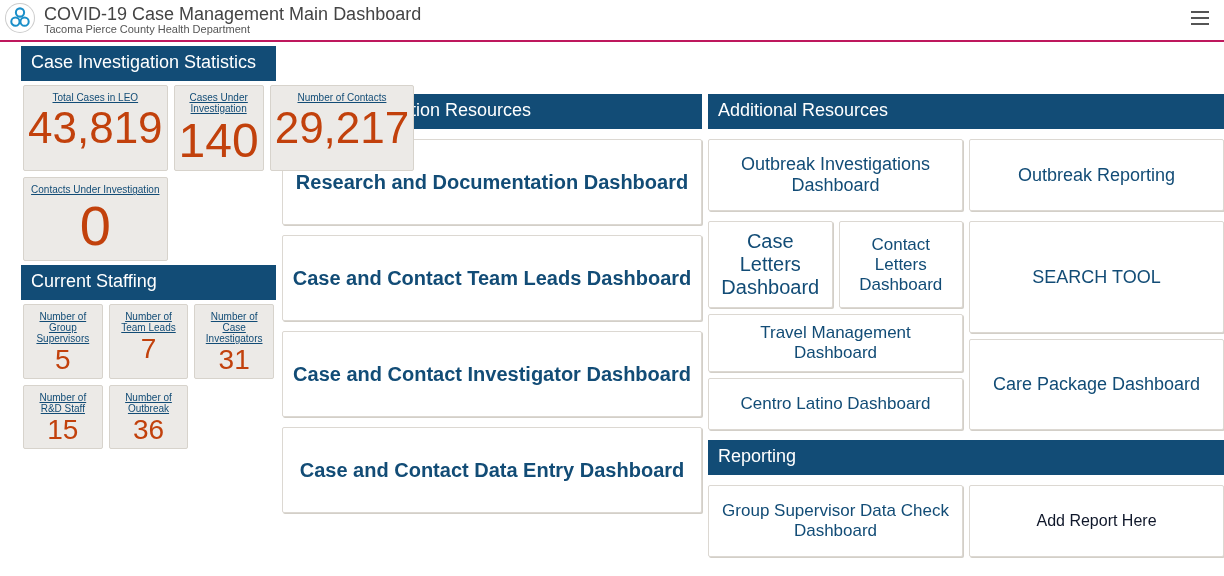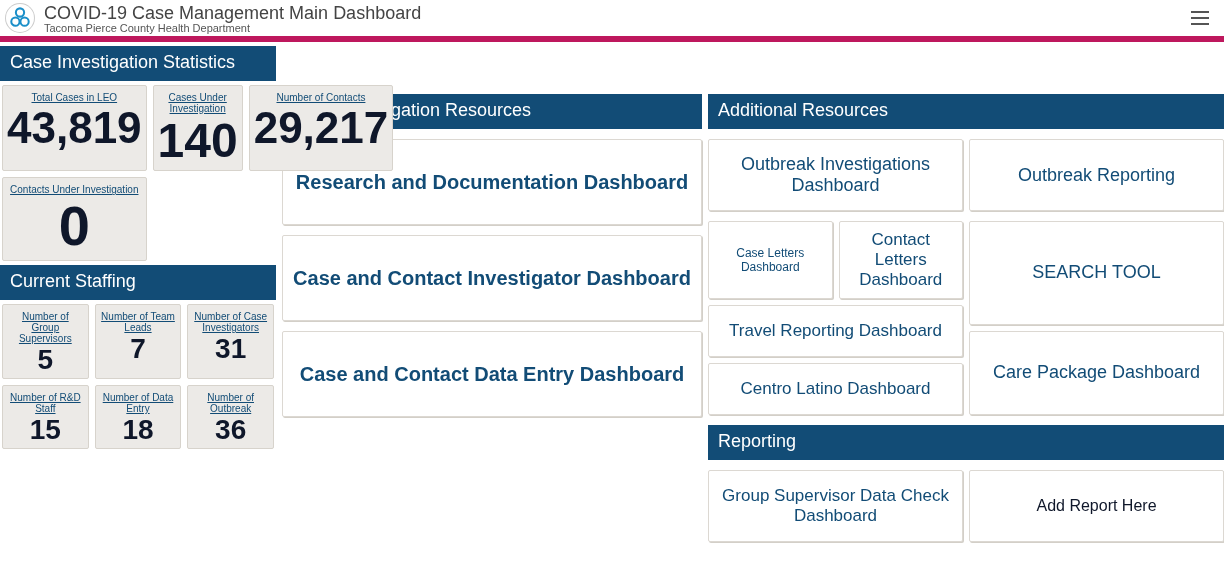--- a/index.html
+++ b/index.html
@@ -7,23 +7,23 @@
       font-family: "Segoe UI", Tahoma, Geneva, sans-serif;
       background: #ffffff;
       width: 1224px;
       height: 576px;
       overflow: hidden;
     }
 
     
     .topbar {
       display: flex;
-      align-items: center;
+      align-items: flex-start;
       padding: 4px 10px 4px 6px;
-      border-bottom: 6px solid #be185d;
+      border-bottom: 2px solid #be185d;
       height: 42px;
     }
     .topbar .logo {
       width: 28px; height: 28px;
       border-radius: 50%;
       background: #fff;
       box-shadow: 0 0 0 1px #ccc;
       display: flex;
       align-items: center;
       justify-content: center;
@@ -66,20 +66,21 @@
       font-size: 18px;
       font-weight: normal;
       padding: 6px 10px 8px 10px;
     }
 
     
     .left {
       display: flex;
       flex-direction: column;
       gap: 4px;
+      margin-left: 21px;
     }
 
     .stat-grid {
       display: grid;
       grid-template-columns: 1fr 1fr 1fr;
       gap: 6px;
       padding: 0 2px;
     }
     .stat-card {
       background: #eceae7;
@@ -91,22 +92,22 @@
     }
     .stat-card .stat-label {
       font-size: 10px;
       color: #124C76;
       text-decoration: underline;
       margin-bottom: 2px;
     }
     .stat-card .stat-value {
       font-size: 44px;
       line-height: 1.05;
-      color: #0f172a;
-      font-weight: 700;
+      color: #c2410c;
+      font-weight: 400;
     }
     .stat-card.small .stat-value {
       font-size: 28px;
       line-height: 1.0;
     }
 
     
     .mid, .right {
       display: flex;
       flex-direction: column;
@@ -218,52 +219,49 @@
       </div>
       <div class="stat-card small">
         <div class="stat-label">Number of Case Investigators</div>
         <div class="stat-value">31</div>
       </div>
       <div class="stat-card small">
         <div class="stat-label">Number of R&amp;D Staff</div>
         <div class="stat-value">15</div>
       </div>
       <div class="stat-card small">
-        <div class="stat-label">Number of Data Entry</div>
-        <div class="stat-value">18</div>
-      </div>
-      <div class="stat-card small">
         <div class="stat-label">Number of Outbreak</div>
         <div class="stat-value">36</div>
       </div>
     </div>
   </div>
 
   <div class="mid">
     <div class="section-header">Case Investigation Resources</div>
     <div class="tile">Research and Documentation Dashboard</div>
+    <div class="tile">Case and Contact Team Leads Dashboard</div>
     <div class="tile">Case and Contact Investigator Dashboard</div>
     <div class="tile">Case and Contact Data Entry Dashboard</div>
   </div>
 
   <div class="right">
     <div class="section-header">Additional Resources</div>
 
     <div class="row two">
       <div class="tile small">Outbreak Investigations Dashboard</div>
       <div class="tile small">Outbreak Reporting</div>
     </div>
 
     <div class="extras-wrap">
       <div class="extras-left">
         <div style="display:grid;grid-template-columns:1fr 1fr;gap:6px;">
-          <div class="tile small" style="min-height:78px;font-size:12px">Case Letters Dashboard</div>
+          <div class="tile small" style="min-height:78px;font-size:20px">Case Letters Dashboard</div>
           <div class="tile small" style="min-height:78px;font-size:17px">Contact Letters Dashboard</div>
         </div>
-        <div class="tile small short" style="font-size:17px">Travel Reporting Dashboard</div>
+        <div class="tile small short" style="font-size:17px">Travel Management Dashboard</div>
         <div class="tile small short" style="font-size:17px">Centro Latino Dashboard</div>
       </div>
       <div class="extras-right">
         <div class="tile small" style="flex:1.3">SEARCH TOOL</div>
         <div class="tile small" style="flex:1">Care Package Dashboard</div>
       </div>
     </div>
 
     <div class="section-header">Reporting</div>
 

